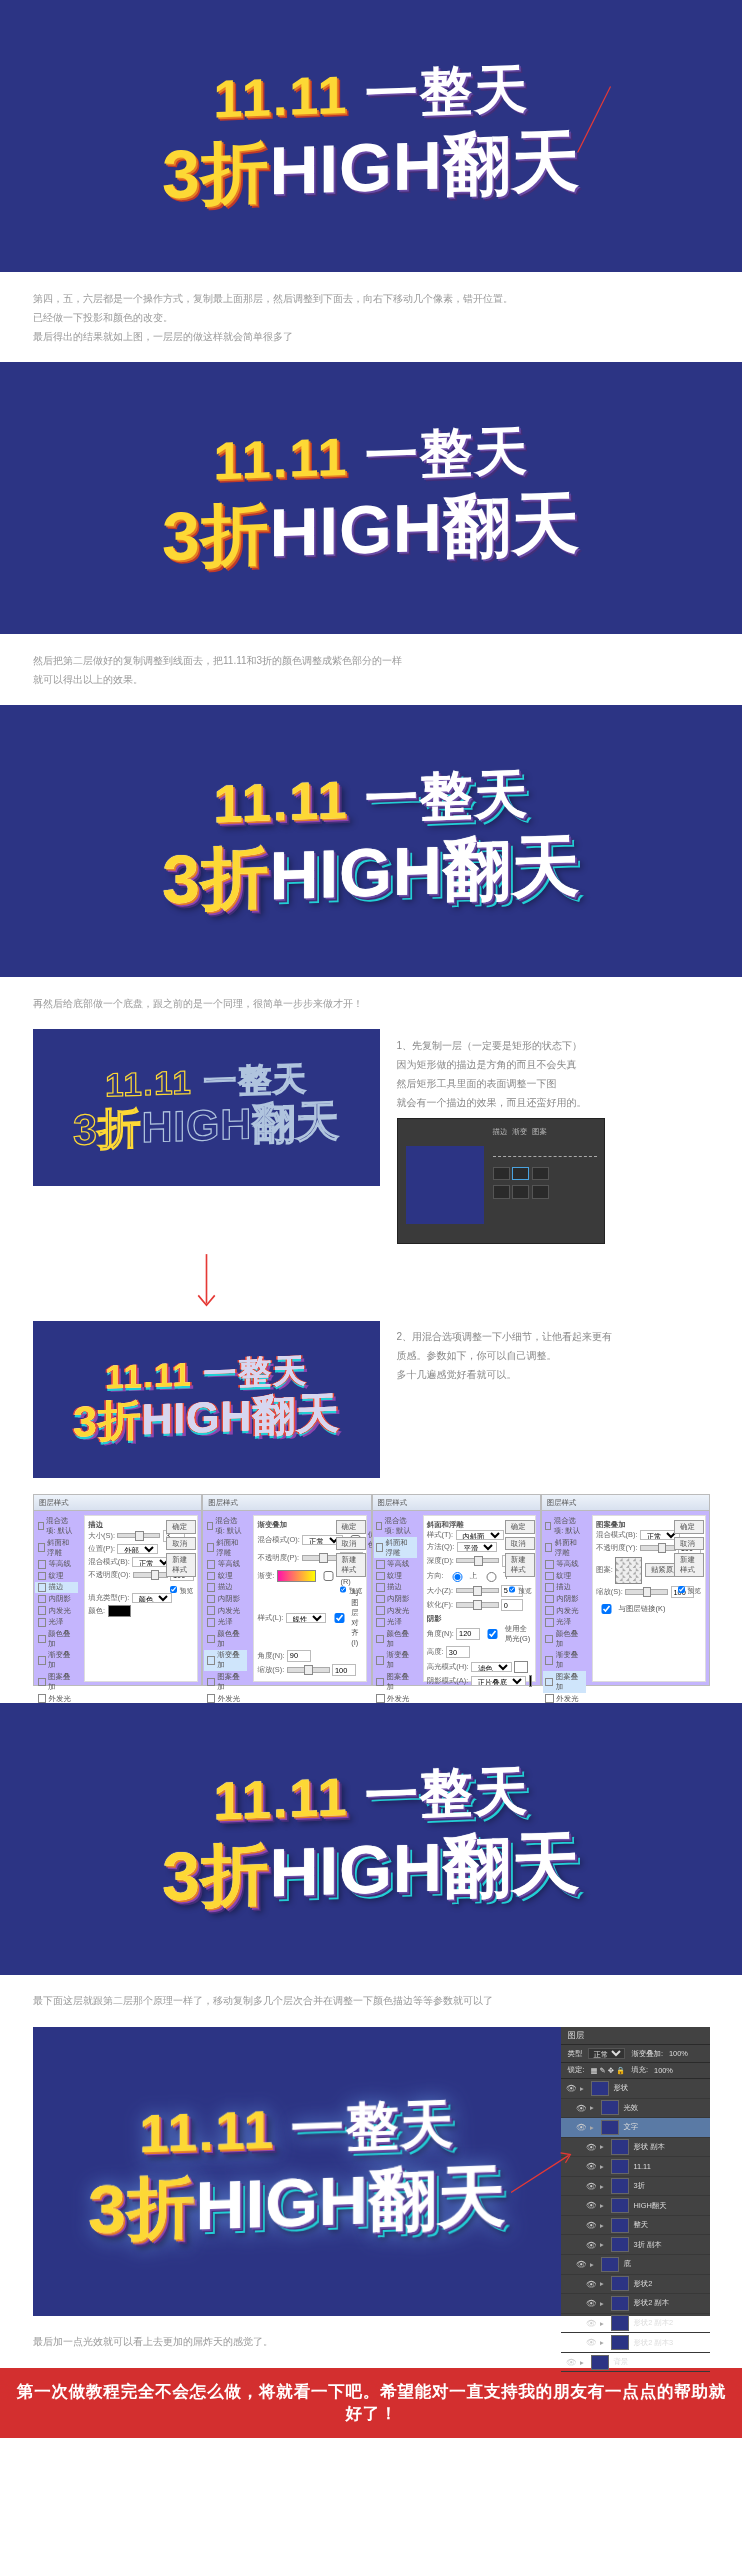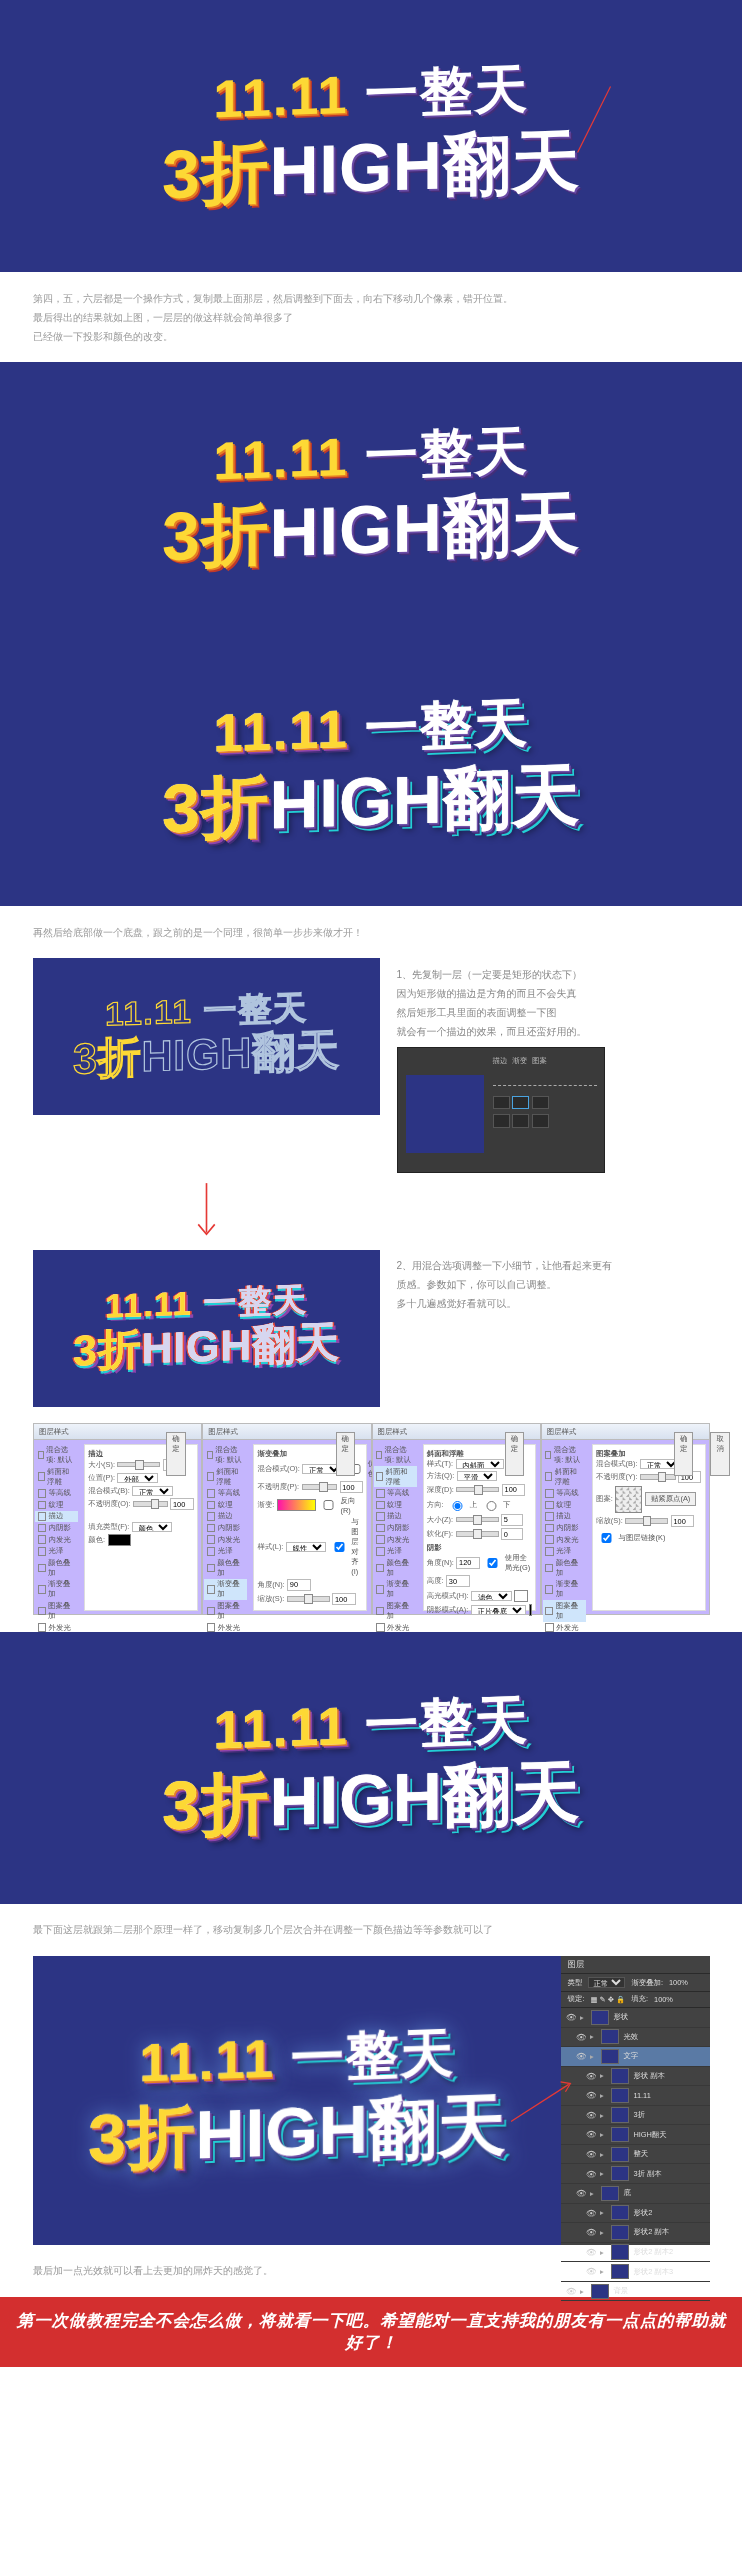--- a/index.html
+++ b/index.html
@@ -244,25 +244,25 @@
 .dialog .btn {
   border: 0.8px solid #999;
   background: #f0f0f0;
   padding: 0.8px 5px;
   font-size: 7.4px;
   display: inline-block;
 }
 .dialog .btn-col {
   position: absolute;
   right: 5px;
-  top: 8px;
+  top: 25px;
   width: 30px;
   display: flex;
-  flex-direction: row;
-  gap: 17px;
+  flex-direction: column;
+  gap: 3px;
 }
 .dialog .grad-bar {
   height: 10px;
   border: 0.8px solid #888;
 }
 .dialog .grad1 { background: linear-gradient(90deg, #f1a, #ff0); }
 .dialog .pattern-sw {
   width: 25px; height: 25px;
   border: 0.8px solid #888;
   background:
@@ -323,21 +323,20 @@
 .layer.sel { background: #5a7aa5; }
 .footer-red {
   background: #c30;
   background: #d32f2f;
   color: #fff;
   font-size: 16.5px;
   font-weight: bold;
   text-align: center;
   padding: 13.2px;
   letter-spacing: 0.8px;
-  font-style: italic;
 }
 </style>
 </head>
 <body>
 
 <div class="container">
 
   <div class="blue-banner">
     <div class="banner-text thick-3d">
       <div class="line1">
@@ -348,31 +347,35 @@
         <span class="yellow">3折</span><span class="white">HIGH</span><span class="white">翻天</span>
       </div>
     </div>
     <svg style="position:absolute;top:0;left:0" width="743" height="272" viewBox="0 0 900 330">
       <line class="red-line" x1="740" y1="105" x2="700" y2="185"></line>
     </svg>
   </div>
 
   <div class="caption">
     <div>第四，五，六层都是一个操作方式，复制最上面那层，然后调整到下面去，向右下移动几个像素，错开位置。</div>
+    <div>已经做一下投影和颜色的改变。</div>
     <div>最后得出的结果就如上图，一层层的做这样就会简单很多了</div>
-    <div>已经做一下投影和颜色的改变。</div>
   </div>
 
   <div class="blue-banner thick-3d">
     <div class="banner-text thick-3d">
       <div class="line1"><span class="yellow">11.11</span> <span class="white">一整天</span></div>
       <div class="line2"><span class="yellow">3折</span><span class="white">HIGH</span><span class="white">翻天</span></div>
     </div>
   </div>
 
+  <div class="caption">
+    <div>然后把第二层做好的复制调整到线面去，把11.11和3折的颜色调整成紫色部分的一样</div>
+    <div>就可以得出以上的效果。</div>
+  </div>
 
   <div class="blue-banner">
     <div class="banner-text super-3d">
       <div class="line1"><span class="yellow">11.11</span> <span class="white">一整天</span></div>
       <div class="line2"><span class="yellow">3折</span><span class="white">HIGH</span><span class="white">翻天</span></div>
     </div>
   </div>
 
   <div class="caption">再然后给底部做一个底盘，跟之前的是一个同理，很简单一步步来做才开！</div>
 

